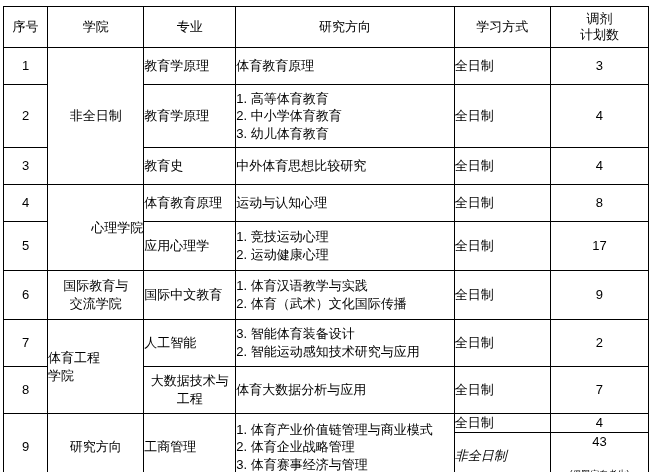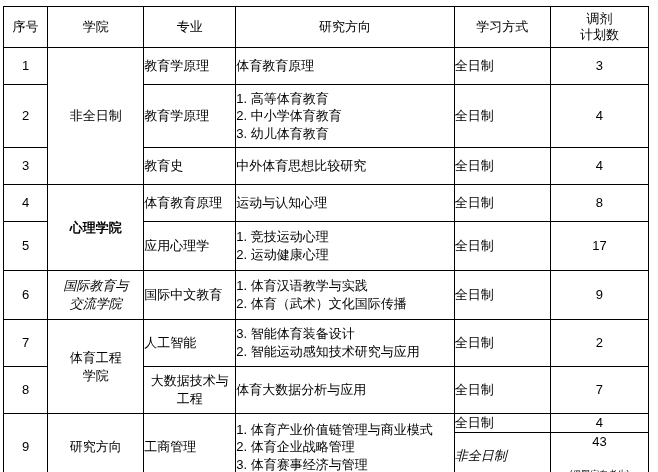--- a/index.html
+++ b/index.html
@@ -122,50 +122,50 @@
       <tr>
         <td class="num" style="height:36px;">3</td>
         <td class="c-center">教育史</td>
         <td class="multi">中外体育思想比较研究</td>
         <td class="c-center">全日制</td>
         <td class="num">4</td>
       </tr>
 
       <tr>
         <td class="num" style="height:36px;">4</td>
-        <td class="c-center multi" rowspan="2" style="text-align:center;font-weight:bold;">心理学院</td>
+        <td class="c-center multi" rowspan="2" style="text-align:right;">心理学院</td>
         <td class="c-center">体育教育原理</td>
         <td class="multi">运动与认知心理</td>
         <td class="c-center">全日制</td>
         <td class="num">8</td>
       </tr>
 
       <tr>
         <td class="num" style="height:48px;">5</td>
         <td class="c-center">应用心理学</td>
         <td class="multi">1. 竞技运动心理
 2. 运动健康心理</td>
         <td class="c-center">全日制</td>
         <td class="num">17</td>
       </tr>
 
       <tr>
         <td class="num" style="height:48px;">6</td>
-        <td class="c-center multi" style="text-align:center;font-style:italic;">国际教育与
+        <td class="c-center multi" style="text-align:center;">国际教育与
 交流学院</td>
         <td class="c-center">国际中文教育</td>
         <td class="multi">1. 体育汉语教学与实践
 2. 体育（武术）文化国际传播</td>
         <td class="c-center">全日制</td>
         <td class="num">9</td>
       </tr>
 
       <tr>
         <td class="num" style="height:46px;">7</td>
-        <td class="c-center multi" rowspan="2" style="text-align:center;">体育工程
+        <td class="c-center multi" rowspan="2" style="text-align:left;">体育工程
 学院</td>
         <td class="c-center">人工智能</td>
         <td class="multi">3. 智能体育装备设计
 2. 智能运动感知技术研究与应用</td>
         <td class="c-center">全日制</td>
         <td class="num">2</td>
       </tr>
 
       <tr>
         <td class="num" style="height:46px;">8</td>

